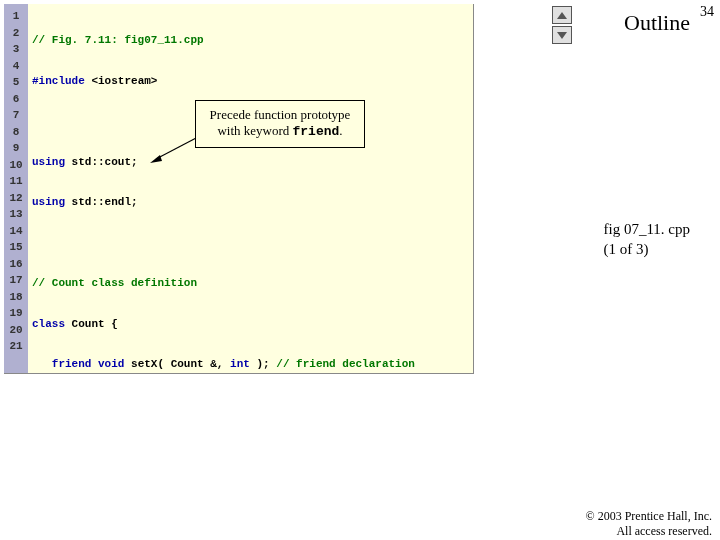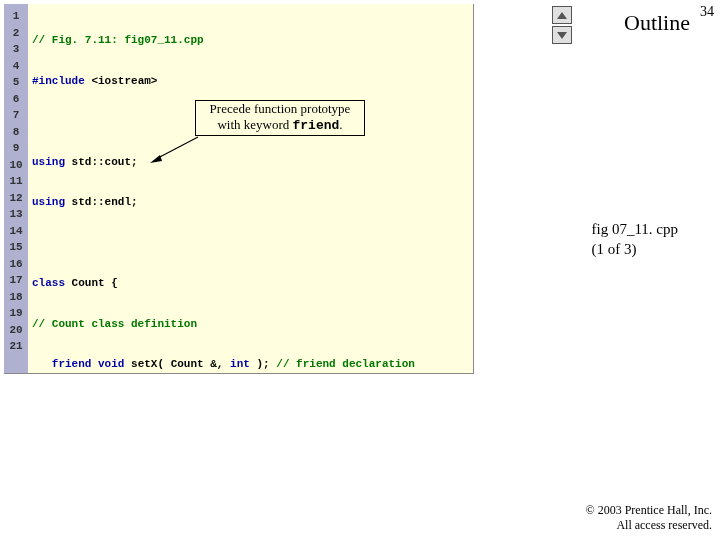--- a/index.html
+++ b/index.html
@@ -46,21 +46,21 @@
     white-space: pre;
   }
   .code .line { height: 16.5px; line-height: 16.5px; }
   .kw { color: #0000aa; }
   .cm { color: #007700; }
   .callout {
     position: absolute;
     left: 195px;
     top: 100px;
     width: 170px;
-    padding: 0 8px;
+    padding: 6px 8px;
     background: #ffffe0;
     border: 1px solid #000;
     font-family: "Times New Roman", serif;
     font-size: 13px;
     text-align: center;
     line-height: 1.25;
   }
   .callout .mono { font-family: "Courier New", monospace; font-weight: bold; }
   .arrow {
     position: absolute;
@@ -109,30 +109,30 @@
   }
   .pagenum {
     position: absolute;
     right: 6px;
     top: 4px;
     font-family: "Times New Roman", serif;
     font-size: 14px;
   }
   .figlabel {
     position: absolute;
-    right: 42px;
+    right: 30px;
     top: 220px;
     font-family: "Times New Roman", serif;
     font-size: 15px;
     line-height: 1.3;
   }
   .copyright {
     position: absolute;
     right: 8px;
-    bottom: 6px;
+    bottom: 0;
     font-family: "Times New Roman", serif;
     font-size: 12px;
     text-align: right;
     line-height: 1.3;
   }
 </style>
 </head>
 <body>
 
 <div class="code-panel">
@@ -159,22 +159,22 @@
     <div>20</div>
     <div>21</div>
   </div>
   <div class="code">
     <div class="line"><span class="cm">// Fig. 7.11: fig07_11.cpp</span></div>
     <div class="line"><span class="kw">#include </span><span>&lt;iostream&gt;</span></div>
     <div class="line">&nbsp;</div>
     <div class="line"><span class="kw">using </span><span>std::cout;</span></div>
     <div class="line"><span class="kw">using </span><span>std::endl;</span></div>
     <div class="line">&nbsp;</div>
+    <div class="line"><span class="cm">// Count class definition</span></div>
     <div class="line"><span class="kw">class </span><span>Count {</span></div>
-    <div class="line"><span class="cm">// Count class definition</span></div>
     <div class="line"><span class="kw">   friend void </span><span>setX( Count &amp;, </span><span class="kw">int</span><span> ); </span><span class="cm">// friend declaration</span></div>
     <div class="line">&nbsp;</div>
     <div class="line">&nbsp;</div>
     
     
     
     
     
     
     

